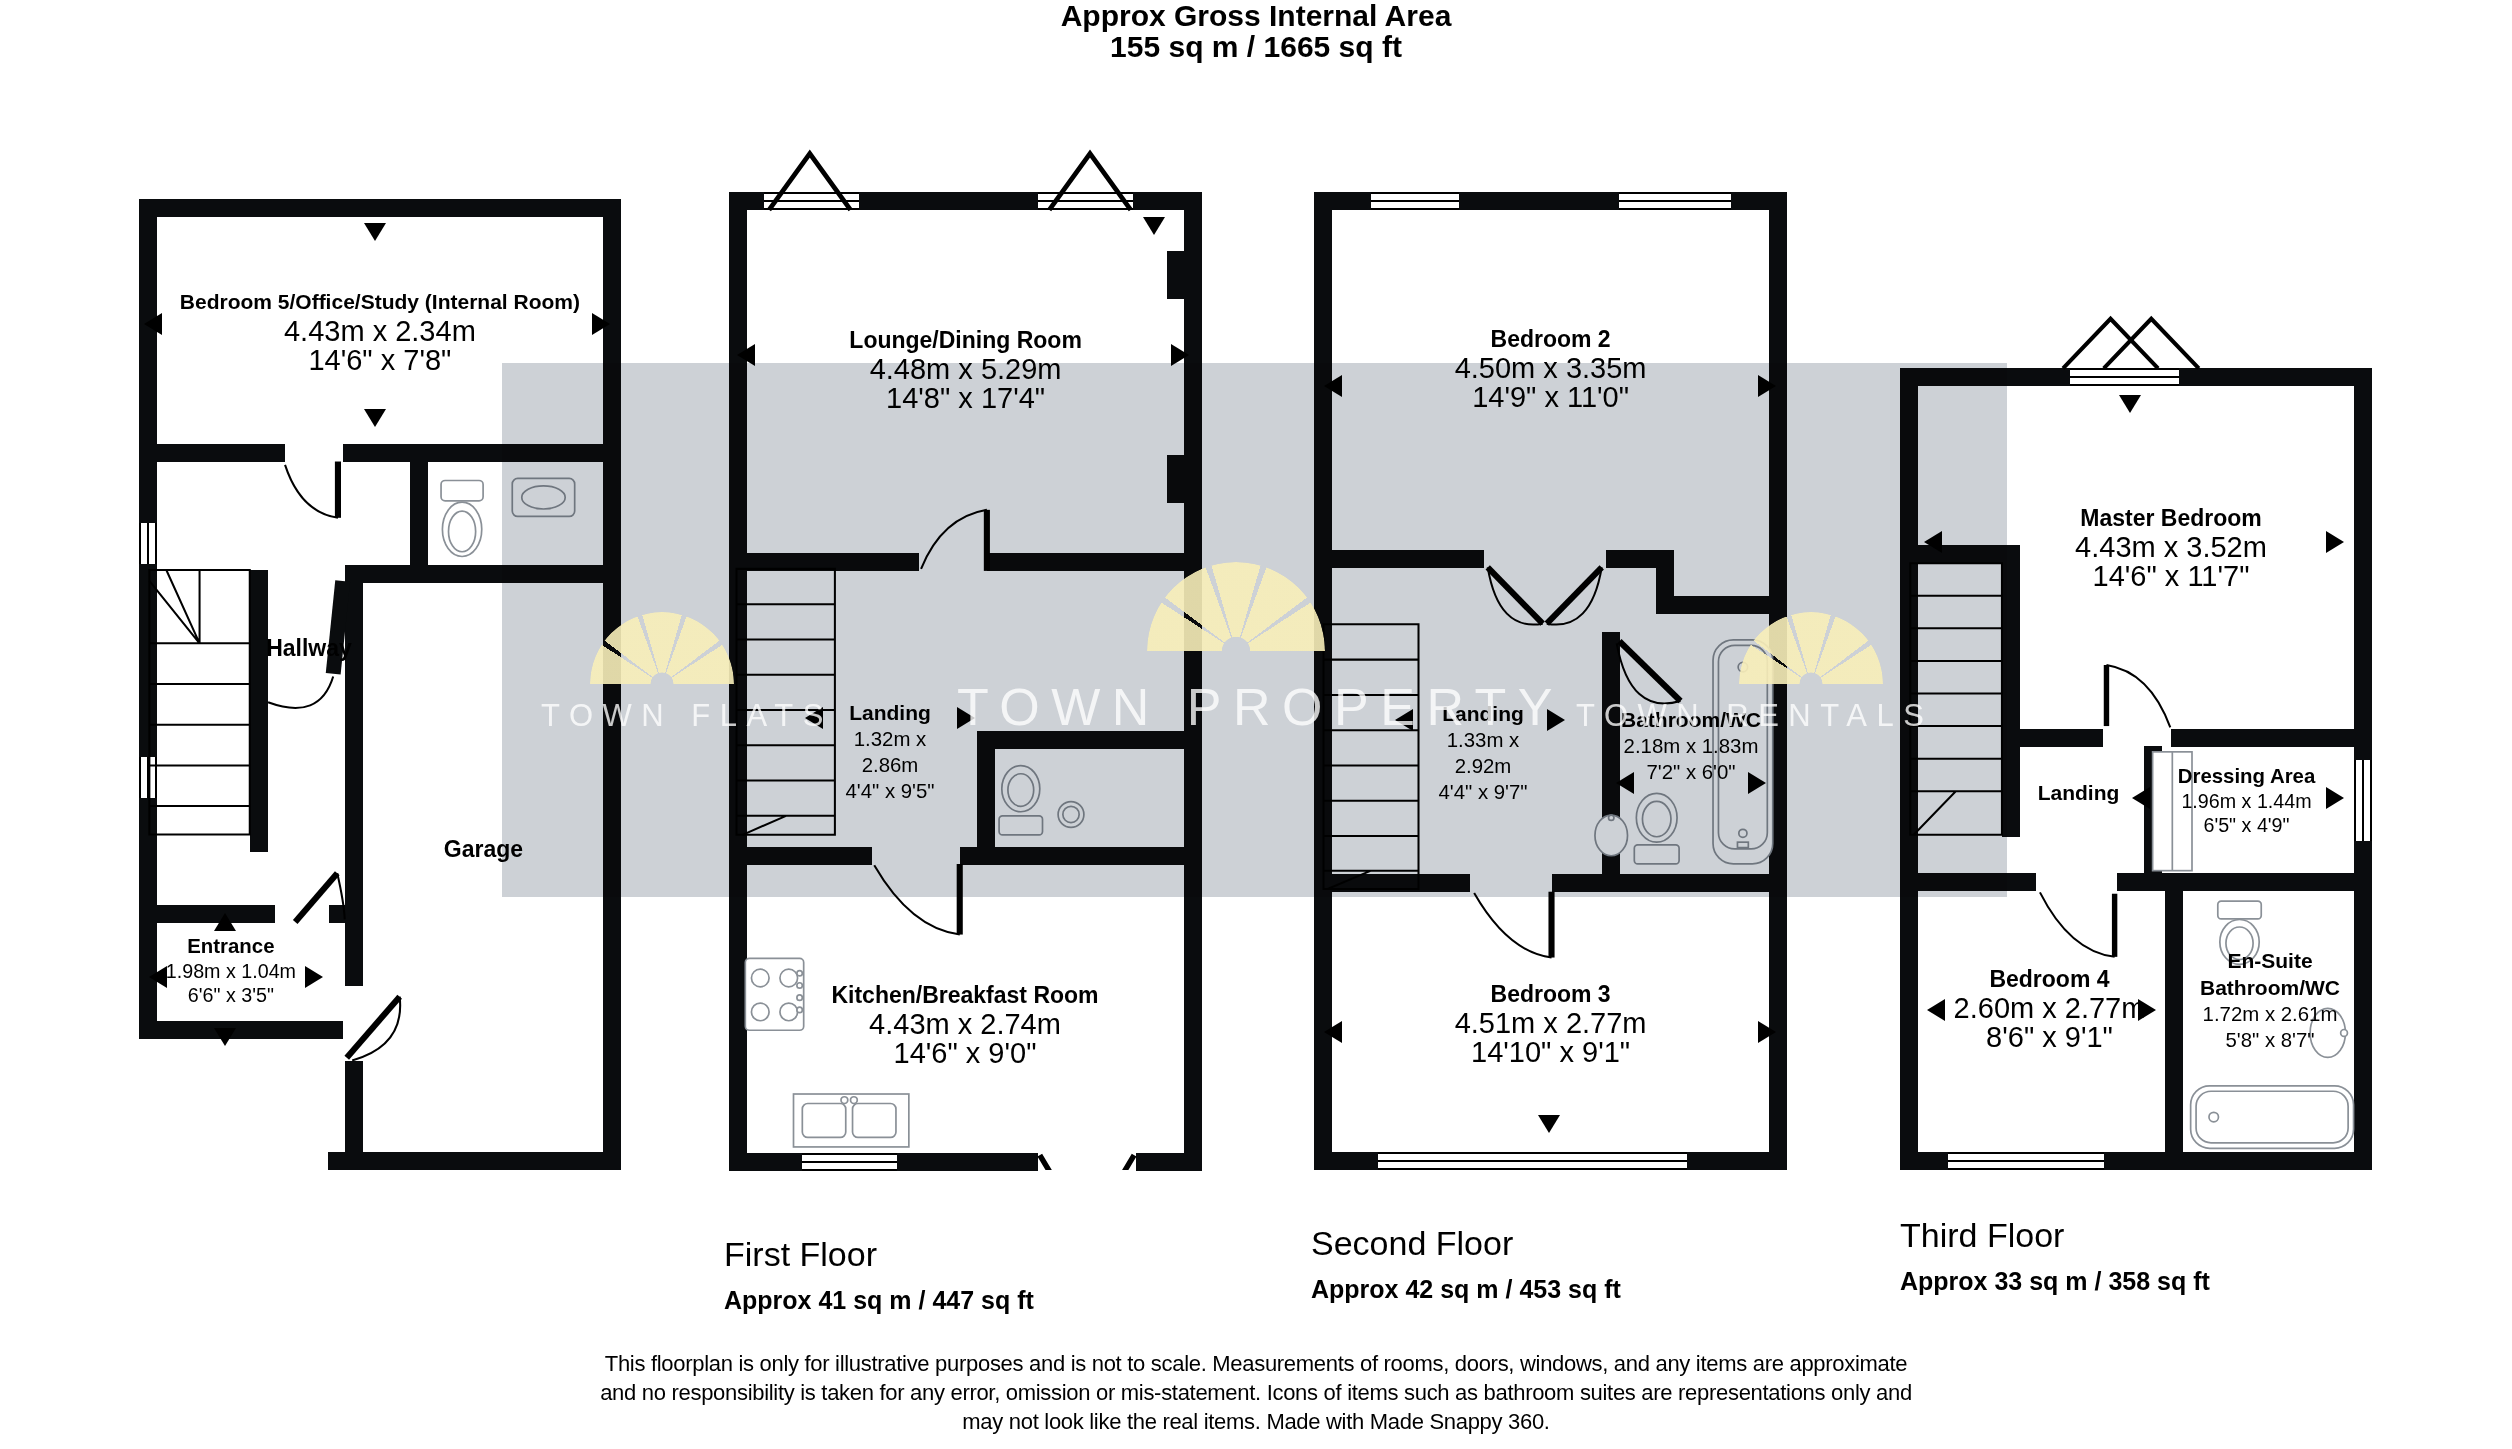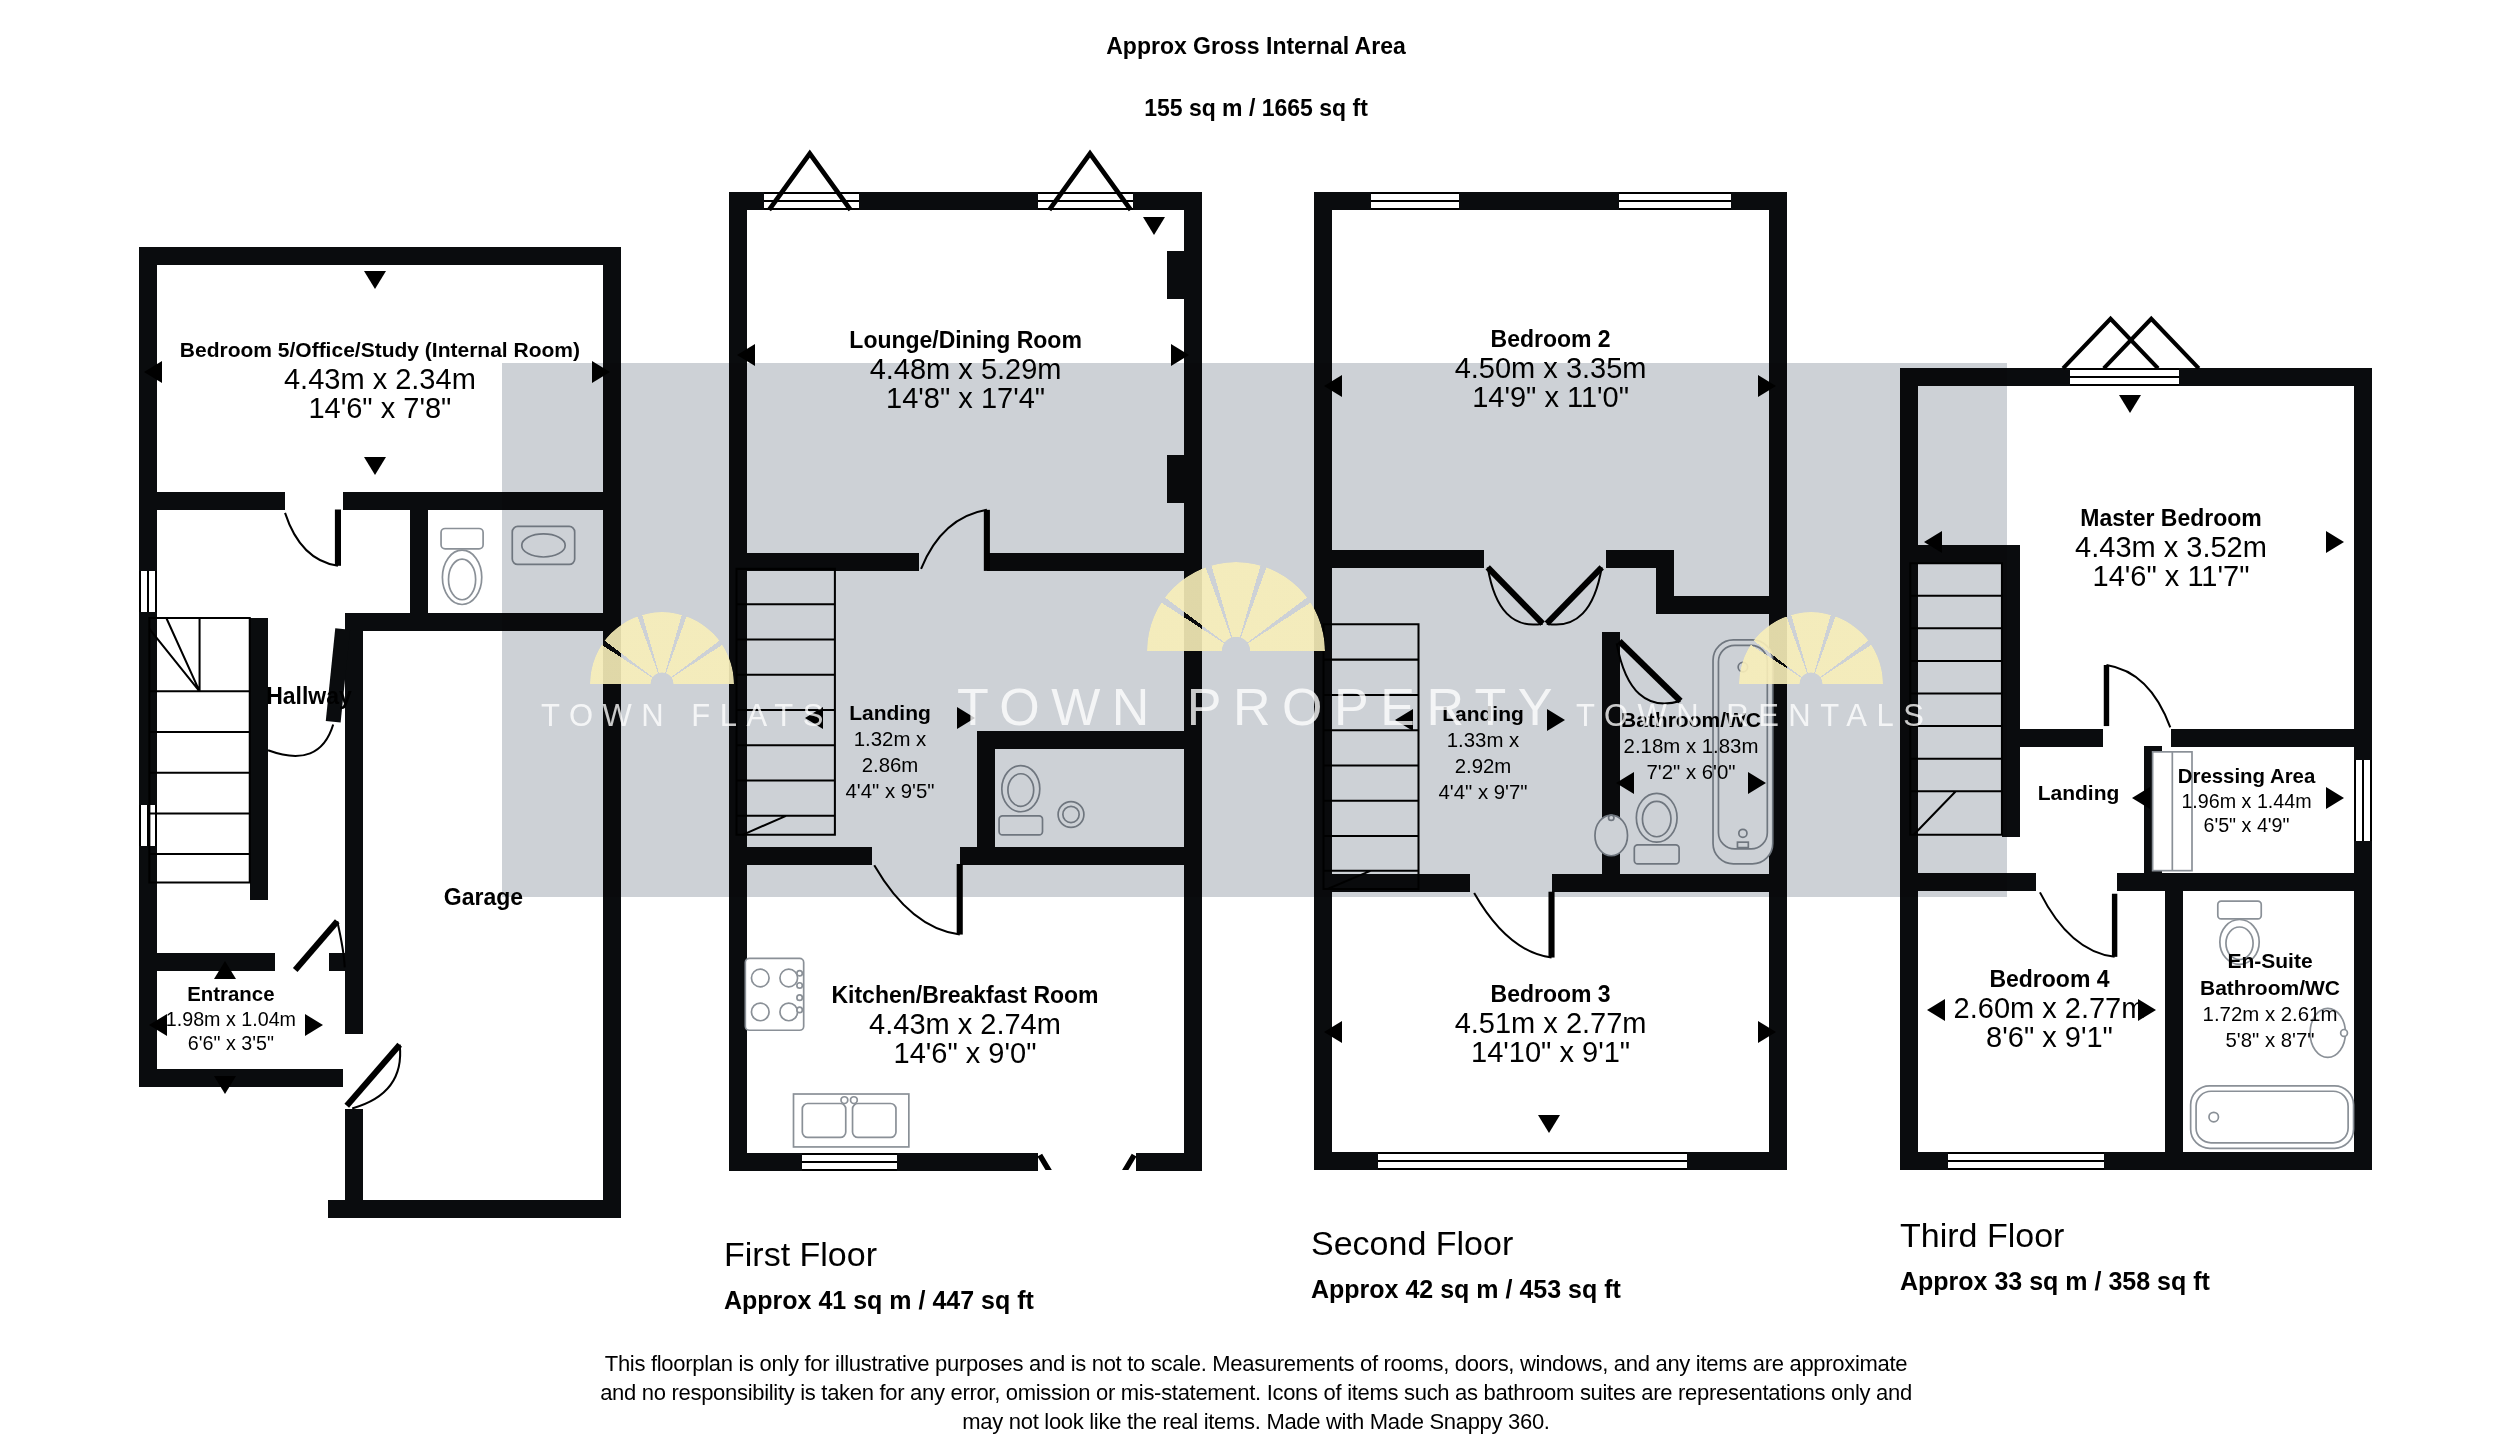--- a/index.html
+++ b/index.html
@@ -1,20 +1,20 @@
 <!DOCTYPE html>
 <html style="font-size:11px"><head>
 <meta charset="utf-8">
 <style>
   html,body{margin:0;padding:0;background:#fff;}
   #canvas{position:relative;width:2512px;height:1450px;background:#fff;overflow:hidden;
           font-family:"Liberation Sans","DejaVu Sans",sans-serif;color:#000;}
   
   .title{position:absolute;left:0;top:74;width:2512px;text-align:center;z-index:1;}
-  .title .t1,.title .t2{display:block;font-weight:bold;font-size:23px;line-height:31px;margin-top:31px;}
+  .title .t1,.title .t2{display:block;font-weight:bold;font-size:30px;line-height:31px;}
   
   .floor{position:absolute;z-index:1;}
   .planbg{position:absolute;background:#fff;}
   .w{position:absolute;background:#0a0c0e;}
   .winH{position:absolute;height:17.6px;background:linear-gradient(to bottom,#000 0 2px,#fff 2px 7.8px,#000 7.8px 9.8px,#fff 9.8px 15.6px,#000 15.6px 17.6px);}
   .winV{position:absolute;width:17.6px;background:linear-gradient(to right,#000 0 2px,#fff 2px 7.8px,#000 7.8px 9.8px,#fff 9.8px 15.6px,#000 15.6px 17.6px);}
   .art{position:absolute;left:0;top:0;}
   
   .rlabel{position:absolute;text-align:center;}
   .rname{display:block;font-weight:bold;font-size:23px;line-height:30px;}
@@ -58,21 +58,21 @@
 </head>
 <body>
 
 <div id="canvas">
 
   <div class="title">
     <span class="t1">Approx Gross Internal Area</span>
     <span class="t2">155 sq m / 1665 sq ft</span>
   </div>
 
-  <div class="floor" style="left:139px;top:199px;width:482px;height:970px;margin-top:48px;">
+  <div class="floor" style="left:139px;top:199px;width:482px;height:970px;">
     <div class="planbg" style="left:0;top:0;width:482px;height:839px;"></div>
     <div class="planbg" style="left:189px;top:0;width:293px;height:970px;"></div>
 
     <i class="w" style="left:0;top:0;width:482px;height:17.6px;"></i>
     <i class="w" style="left:0;top:0;width:17.6px;height:839px;"></i>
     <i class="w" style="left:464px;top:0;width:17.6px;height:970px;"></i>
     <i class="w" style="left:0;top:822px;width:204px;height:17.6px;"></i>
     <i class="w" style="left:189px;top:953px;width:293px;height:17.6px;"></i>
     <i class="w" style="left:0;top:245px;width:146px;height:17.6px;"></i>
     <i class="w" style="left:204px;top:245px;width:278px;height:17.6px;"></i>

